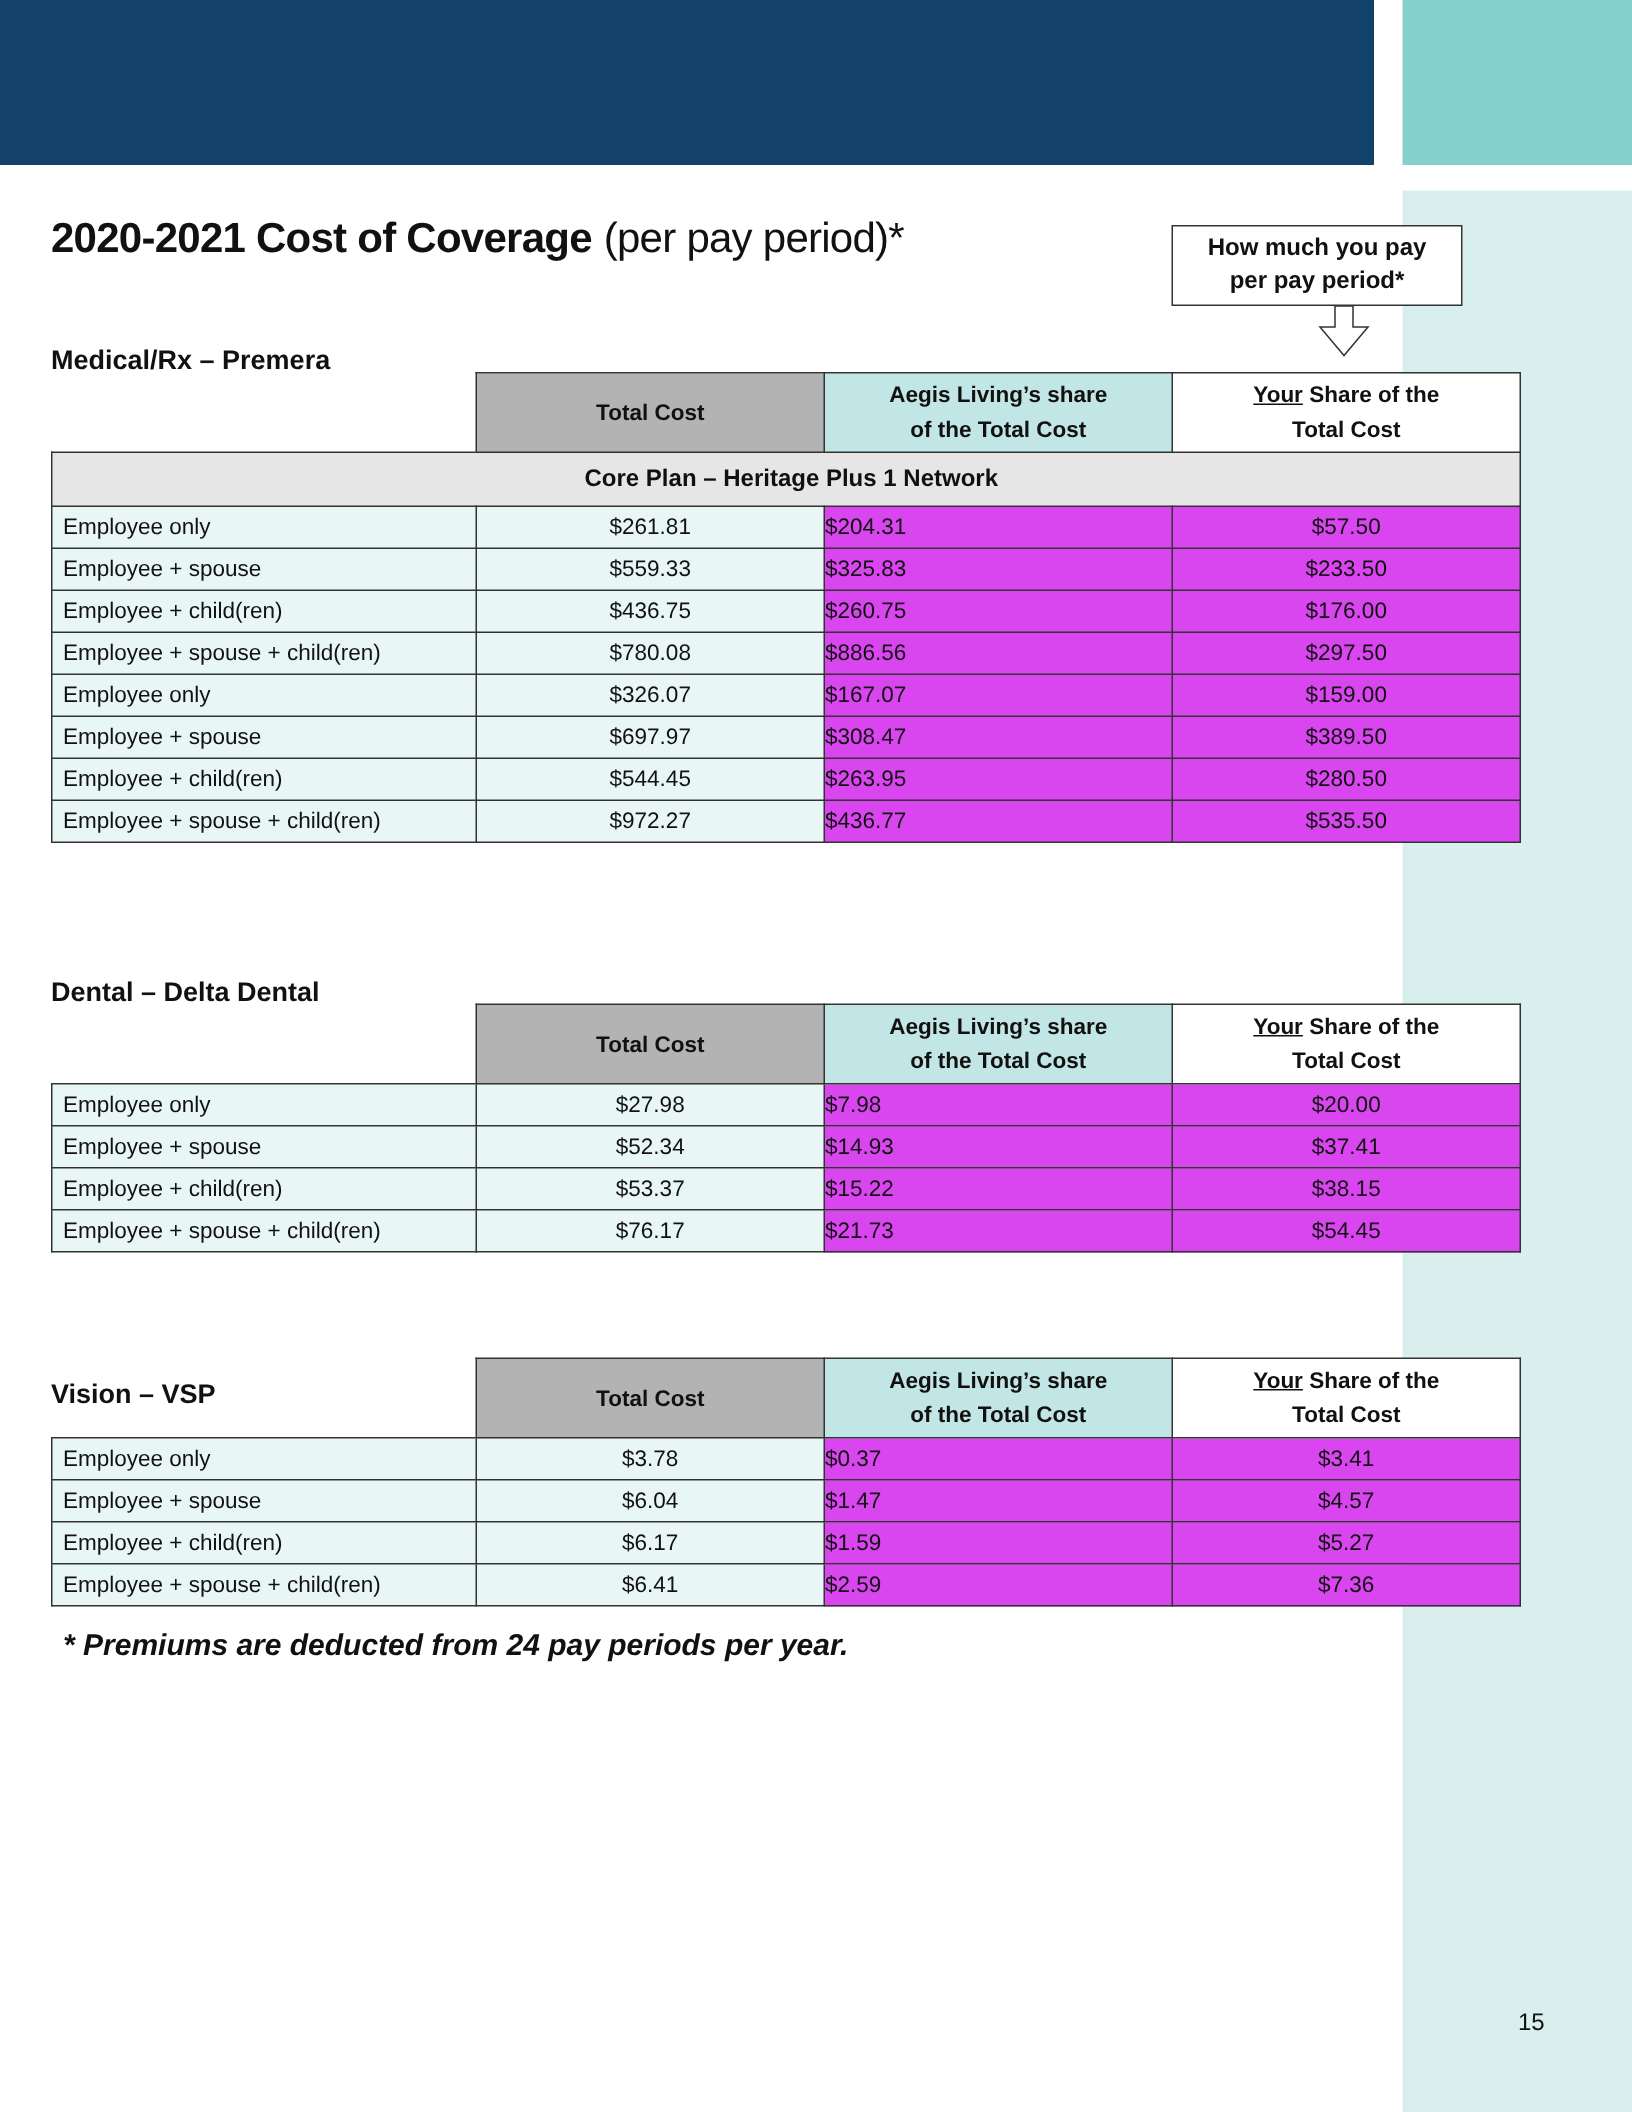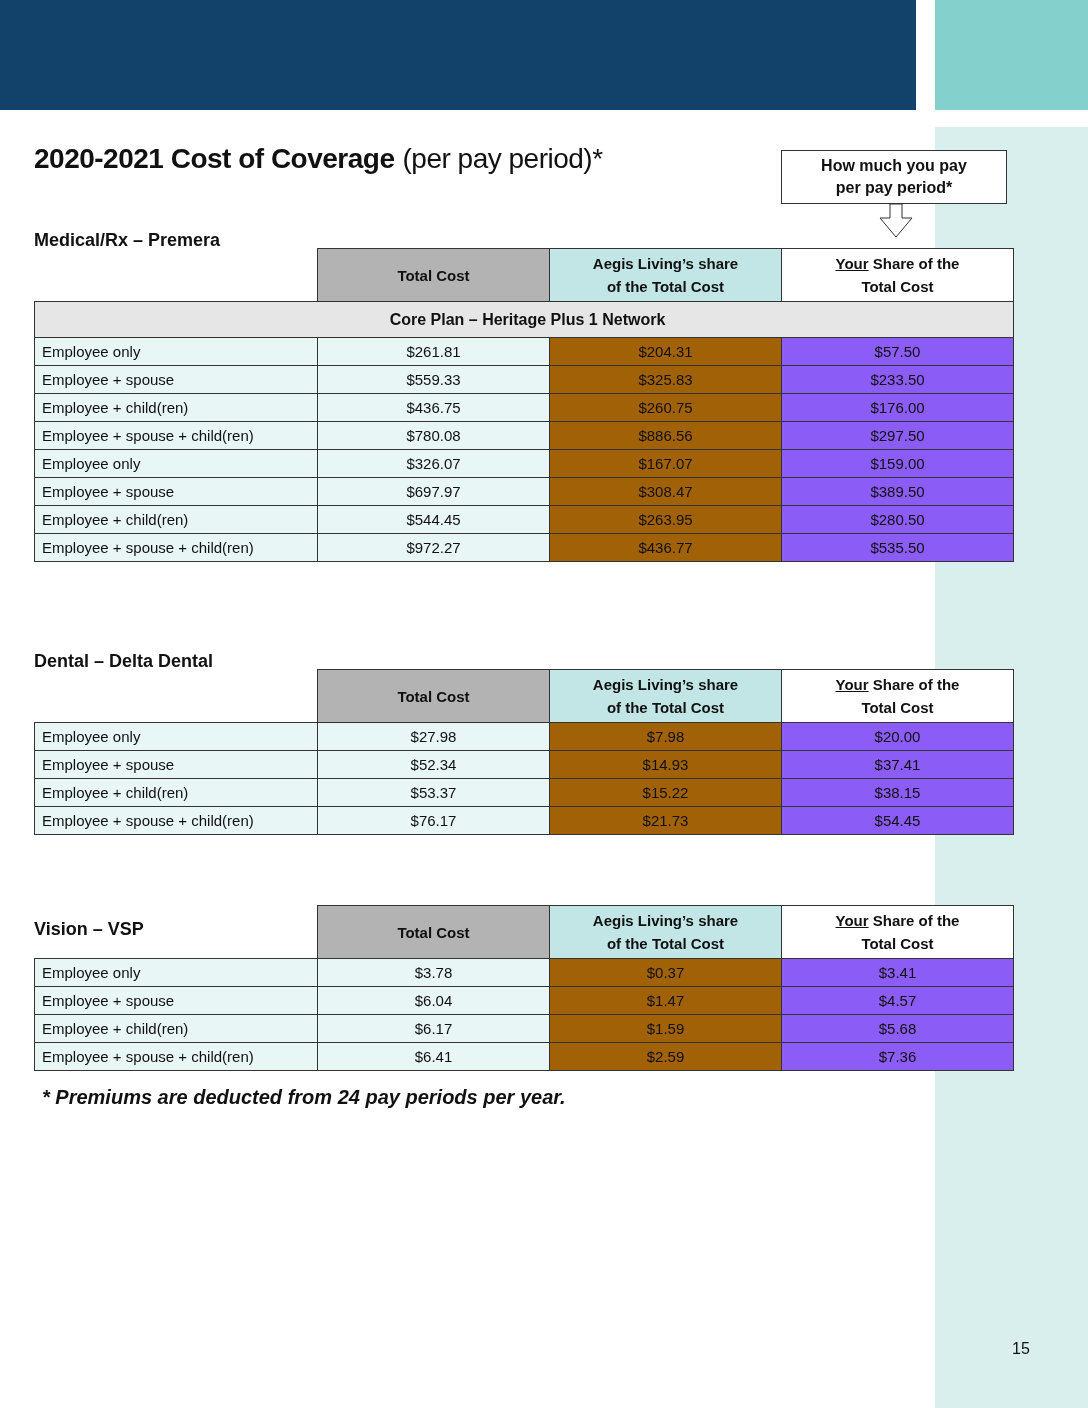--- a/index.html
+++ b/index.html
@@ -2,37 +2,37 @@
 <html><head>
 <meta charset="utf-8">
 <style>
   html, body { margin:0; padding:0; }
   body { width:1088px; height:1408px; position:relative; background:#ffffff; font-family:"Liberation Sans", sans-serif; color:#111; overflow:hidden; }
   .banner-dark { position:absolute; left:0; top:0; width:916px; height:110px; background:#12426a; }
   .banner-teal { position:absolute; left:935px; top:0; width:153px; height:110px; background:#84d0cd; }
   .side-strip { position:absolute; left:935px; top:127px; width:153px; height:1281px; background:#d9efee; }
   .page-title { position:absolute; left:34px; top:143px; font-size:28px; font-weight:bold; letter-spacing:-0.5px; }
   .page-title .sub { font-weight:normal; margin-left:8px; }
-  .callout { position:absolute; left:781px; top:150px; width:226px; height:54px; border:1px solid #333; background:#fff; text-align:center; font-size:16px; font-weight:bold; line-height:22px; box-sizing:border-box; padding-top:4px; }
+  .callout { position:absolute; left:781px; top:150px; width:194px; height:54px; border:1px solid #333; background:#fff; text-align:center; font-size:16px; font-weight:bold; line-height:22px; box-sizing:border-box; padding-top:4px; }
   .arrow { position:absolute; left:878px; top:204px; }
   .section-title { position:absolute; left:34px; font-size:18px; font-weight:bold; }
   table.cost { position:absolute; left:34px; border-collapse:collapse; font-size:15px; }
   table.cost td, table.cost th { border:1px solid #333; padding:0; }
   table.cost col.c0 { width:283px; }
   table.cost col.c1, table.cost col.c2, table.cost col.c3 { width:232px; }
   th.blank { border:none !important; background:transparent; }
   th.h-total { background:#b3b3b3; font-weight:bold; height:52px; }
   th.h-aegis { background:#c2e6e5; font-weight:bold; line-height:23px; }
   th.h-your { background:#fff; font-weight:bold; line-height:23px; }
   .u { text-decoration:underline; }
   td.group { background:#e6e6e6; font-weight:bold; font-size:16px; padding-left:7px !important; height:35px; text-align:center; }
   td.lbl { background:#e8f6f6; padding-left:7px !important; text-align:left; height:27px; }
   td.v1 { background:#e8f6f6; text-align:center; }
-  td.v2 { background:#a16207; text-align:center; }
-  td.v3 { background:#8b5cf6; text-align:center; }
+  td.v2 { background:#d946ef; }
+  td.v3 { background:#d946ef; text-align:center; }
   .footnote { position:absolute; left:42px; top:1086px; font-size:20px; font-style:italic; font-weight:bold; }
   .page-num { position:absolute; left:1012px; top:1340px; font-size:16px; }
 </style>
 </head>
 <body>
 
 <div class="banner-dark"></div>
 <div class="banner-teal"></div>
 <div class="side-strip"></div>
 
@@ -181,21 +181,21 @@
   <tr>
         <td class="lbl">Employee + spouse</td>
         <td class="v1">$6.04</td>
         <td class="v2">$1.47</td>
         <td class="v3">$4.57</td>
       </tr>
   <tr>
         <td class="lbl">Employee + child(ren)</td>
         <td class="v1">$6.17</td>
         <td class="v2">$1.59</td>
-        <td class="v3">$5.68</td>
+        <td class="v3">$5.27</td>
       </tr>
   <tr>
         <td class="lbl">Employee + spouse + child(ren)</td>
         <td class="v1">$6.41</td>
         <td class="v2">$2.59</td>
         <td class="v3">$7.36</td>
       </tr>
 </tbody>
   </table>
 

